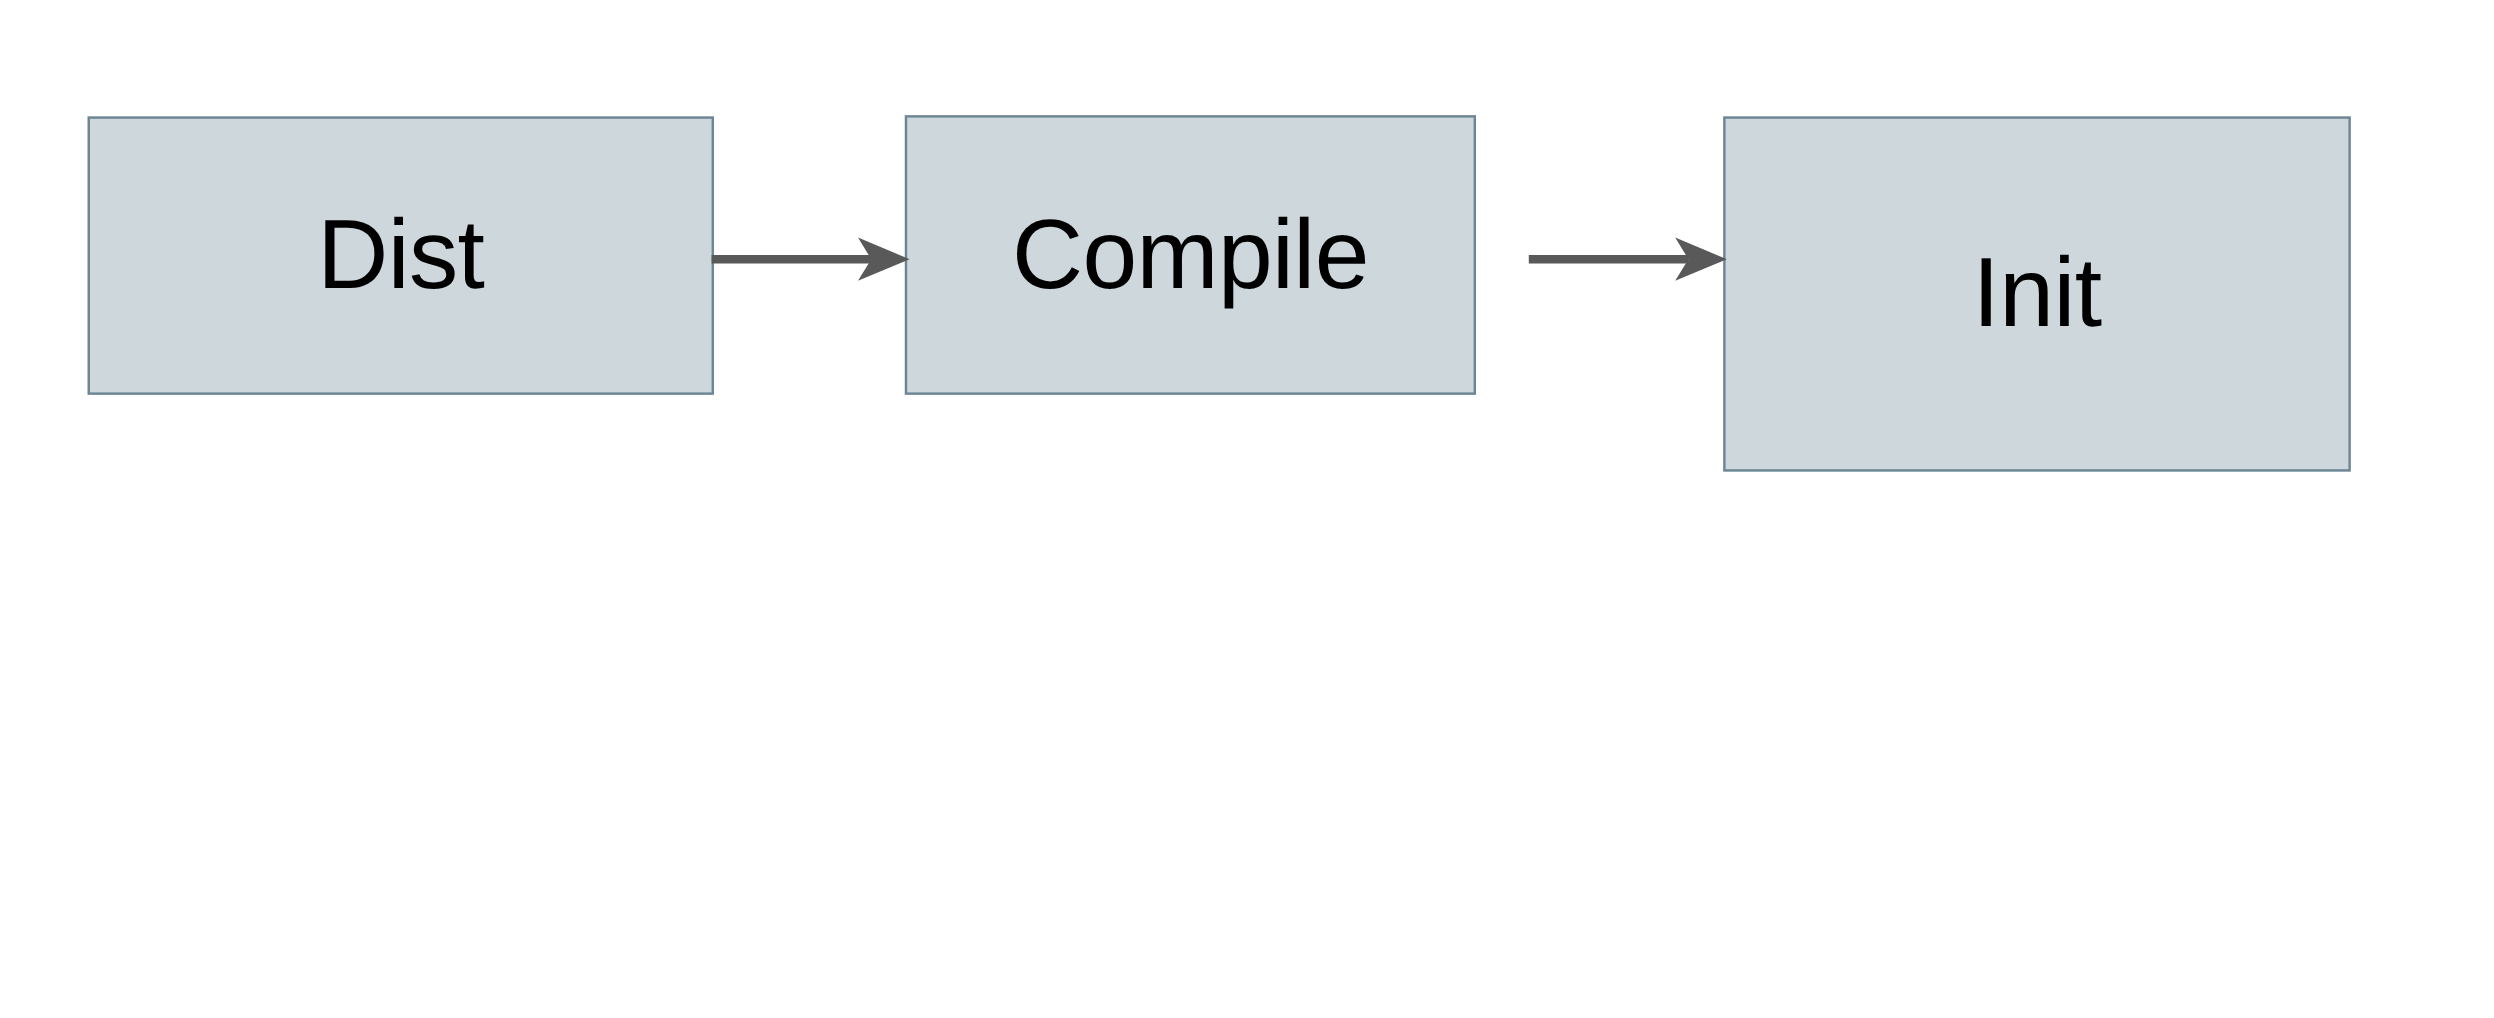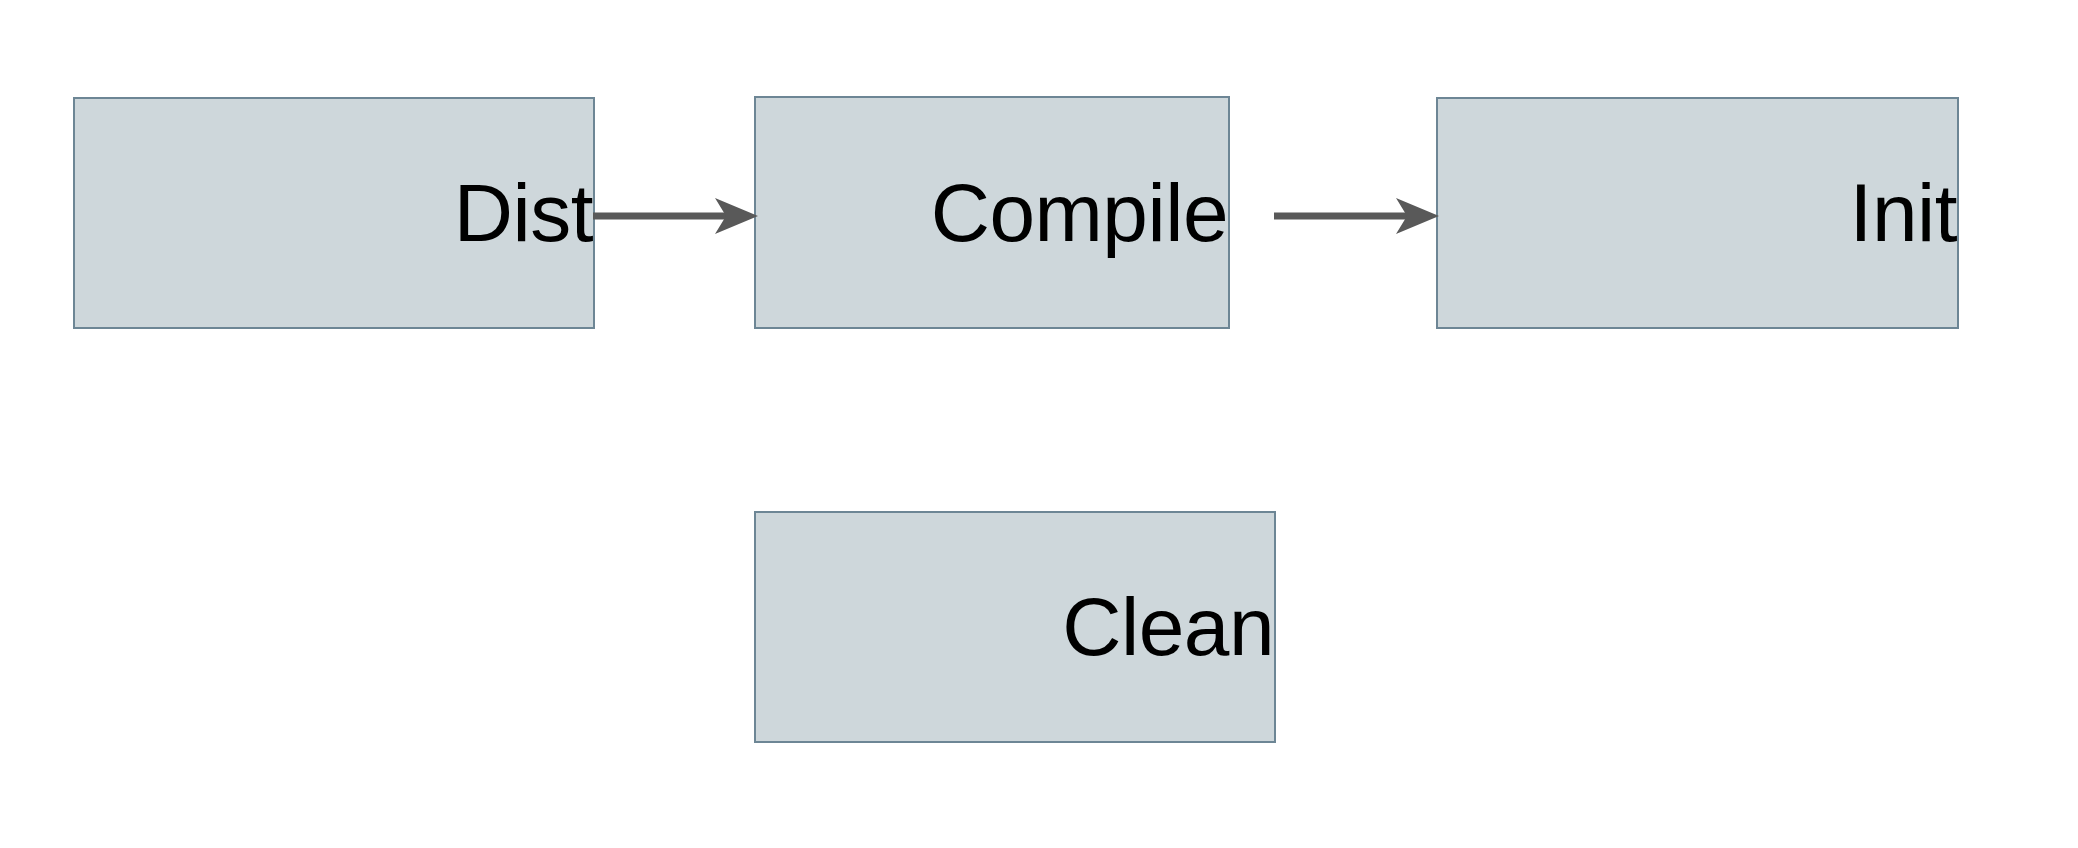--- a/index.html
+++ b/index.html
@@ -18,21 +18,21 @@
     background: #ffffff;
     overflow: hidden;
   }
   .node {
     position: absolute;
     box-sizing: border-box;
     background: #ced7db;
     border: 2px solid #6d8695;
     display: flex;
     align-items: center;
-    justify-content: flex-end;
+    justify-content: center;
   }
   .node-label {
     font-family: "Liberation Sans", sans-serif;
     font-size: 82px;
     font-weight: 400;
     line-height: 1;
     color: #000000;
     letter-spacing: -0.5px;
     white-space: nowrap;
     user-select: none;
@@ -41,21 +41,21 @@
     position: absolute;
     overflow: visible;
   }
   .edge svg {
     display: block;
     overflow: visible;
   }
   
   #node-dist    { left: 73px;   top: 97px;  width: 522px; height: 232px; }
   #node-compile { left: 754px;  top: 96px;  width: 476px; height: 233px; }
-  #node-init    { left: 1436px; top: 97px;  width: 523px; height: 232px; }
+  #node-init    { left: 1436px; top: 97px;  width: 523px; height: 296px; }
   #node-clean   { left: 754px;  top: 511px; width: 522px; height: 232px; }
 
   #edge-dist-compile { left: 593px;  top: 195px; width: 165px; height: 42px; }
   #edge-compile-init { left: 1274px; top: 195px; width: 165px; height: 42px; }
 </style>
 </head>
 <body>
 
 <div id="canvas">
 
@@ -64,23 +64,20 @@
   </div>
 
   <div class="node" id="node-compile">
     <span class="node-label">Compile</span>
   </div>
 
   <div class="node" id="node-init">
     <span class="node-label">Init</span>
   </div>
 
-  <div class="node" id="node-clean">
-    <span class="node-label">Clean</span>
-  </div>
 
   <div class="edge" id="edge-dist-compile">
     <svg width="165" height="42" viewBox="0 0 165 42" xmlns="http://www.w3.org/2000/svg" aria-hidden="true">
       <line x1="0" y1="21" x2="133" y2="21" stroke="#595959" stroke-width="7"></line>
       <path d="M 165 21 L 122 3 L 133 21 L 122 39 Z" fill="#595959"></path>
     </svg>
   </div>
 
   <div class="edge" id="edge-compile-init">
     <svg width="165" height="42" viewBox="0 0 165 42" xmlns="http://www.w3.org/2000/svg" aria-hidden="true">

